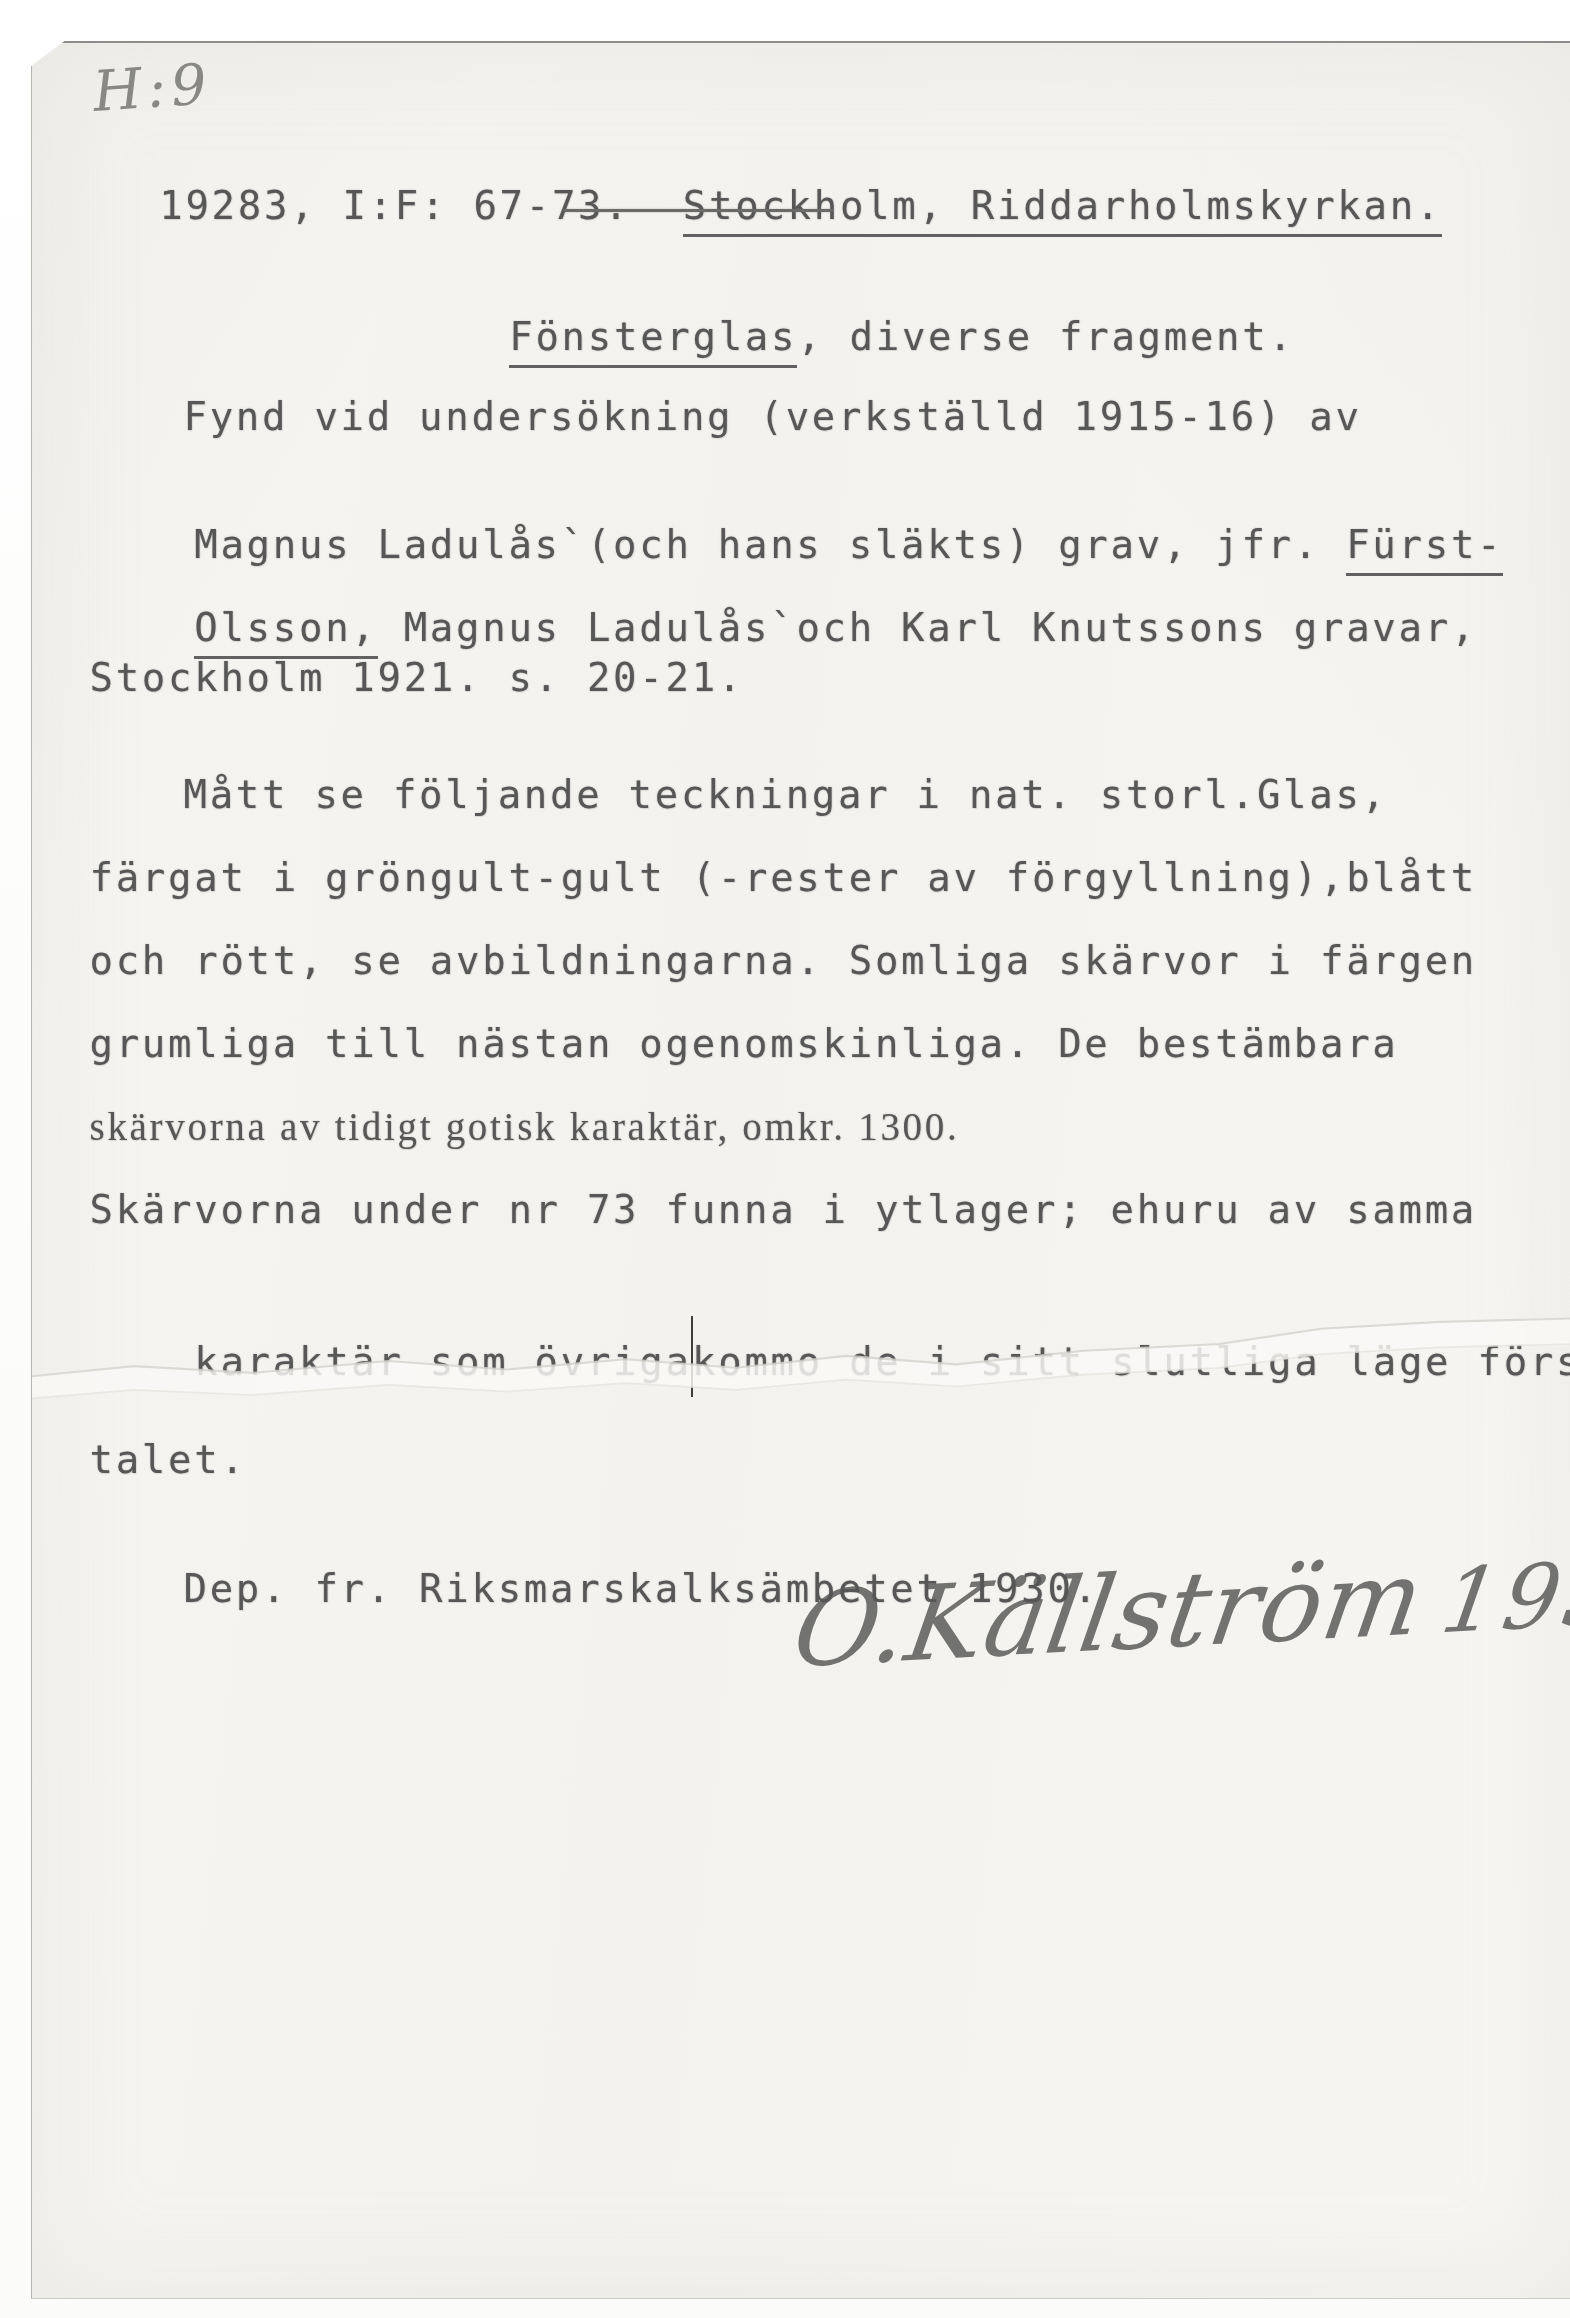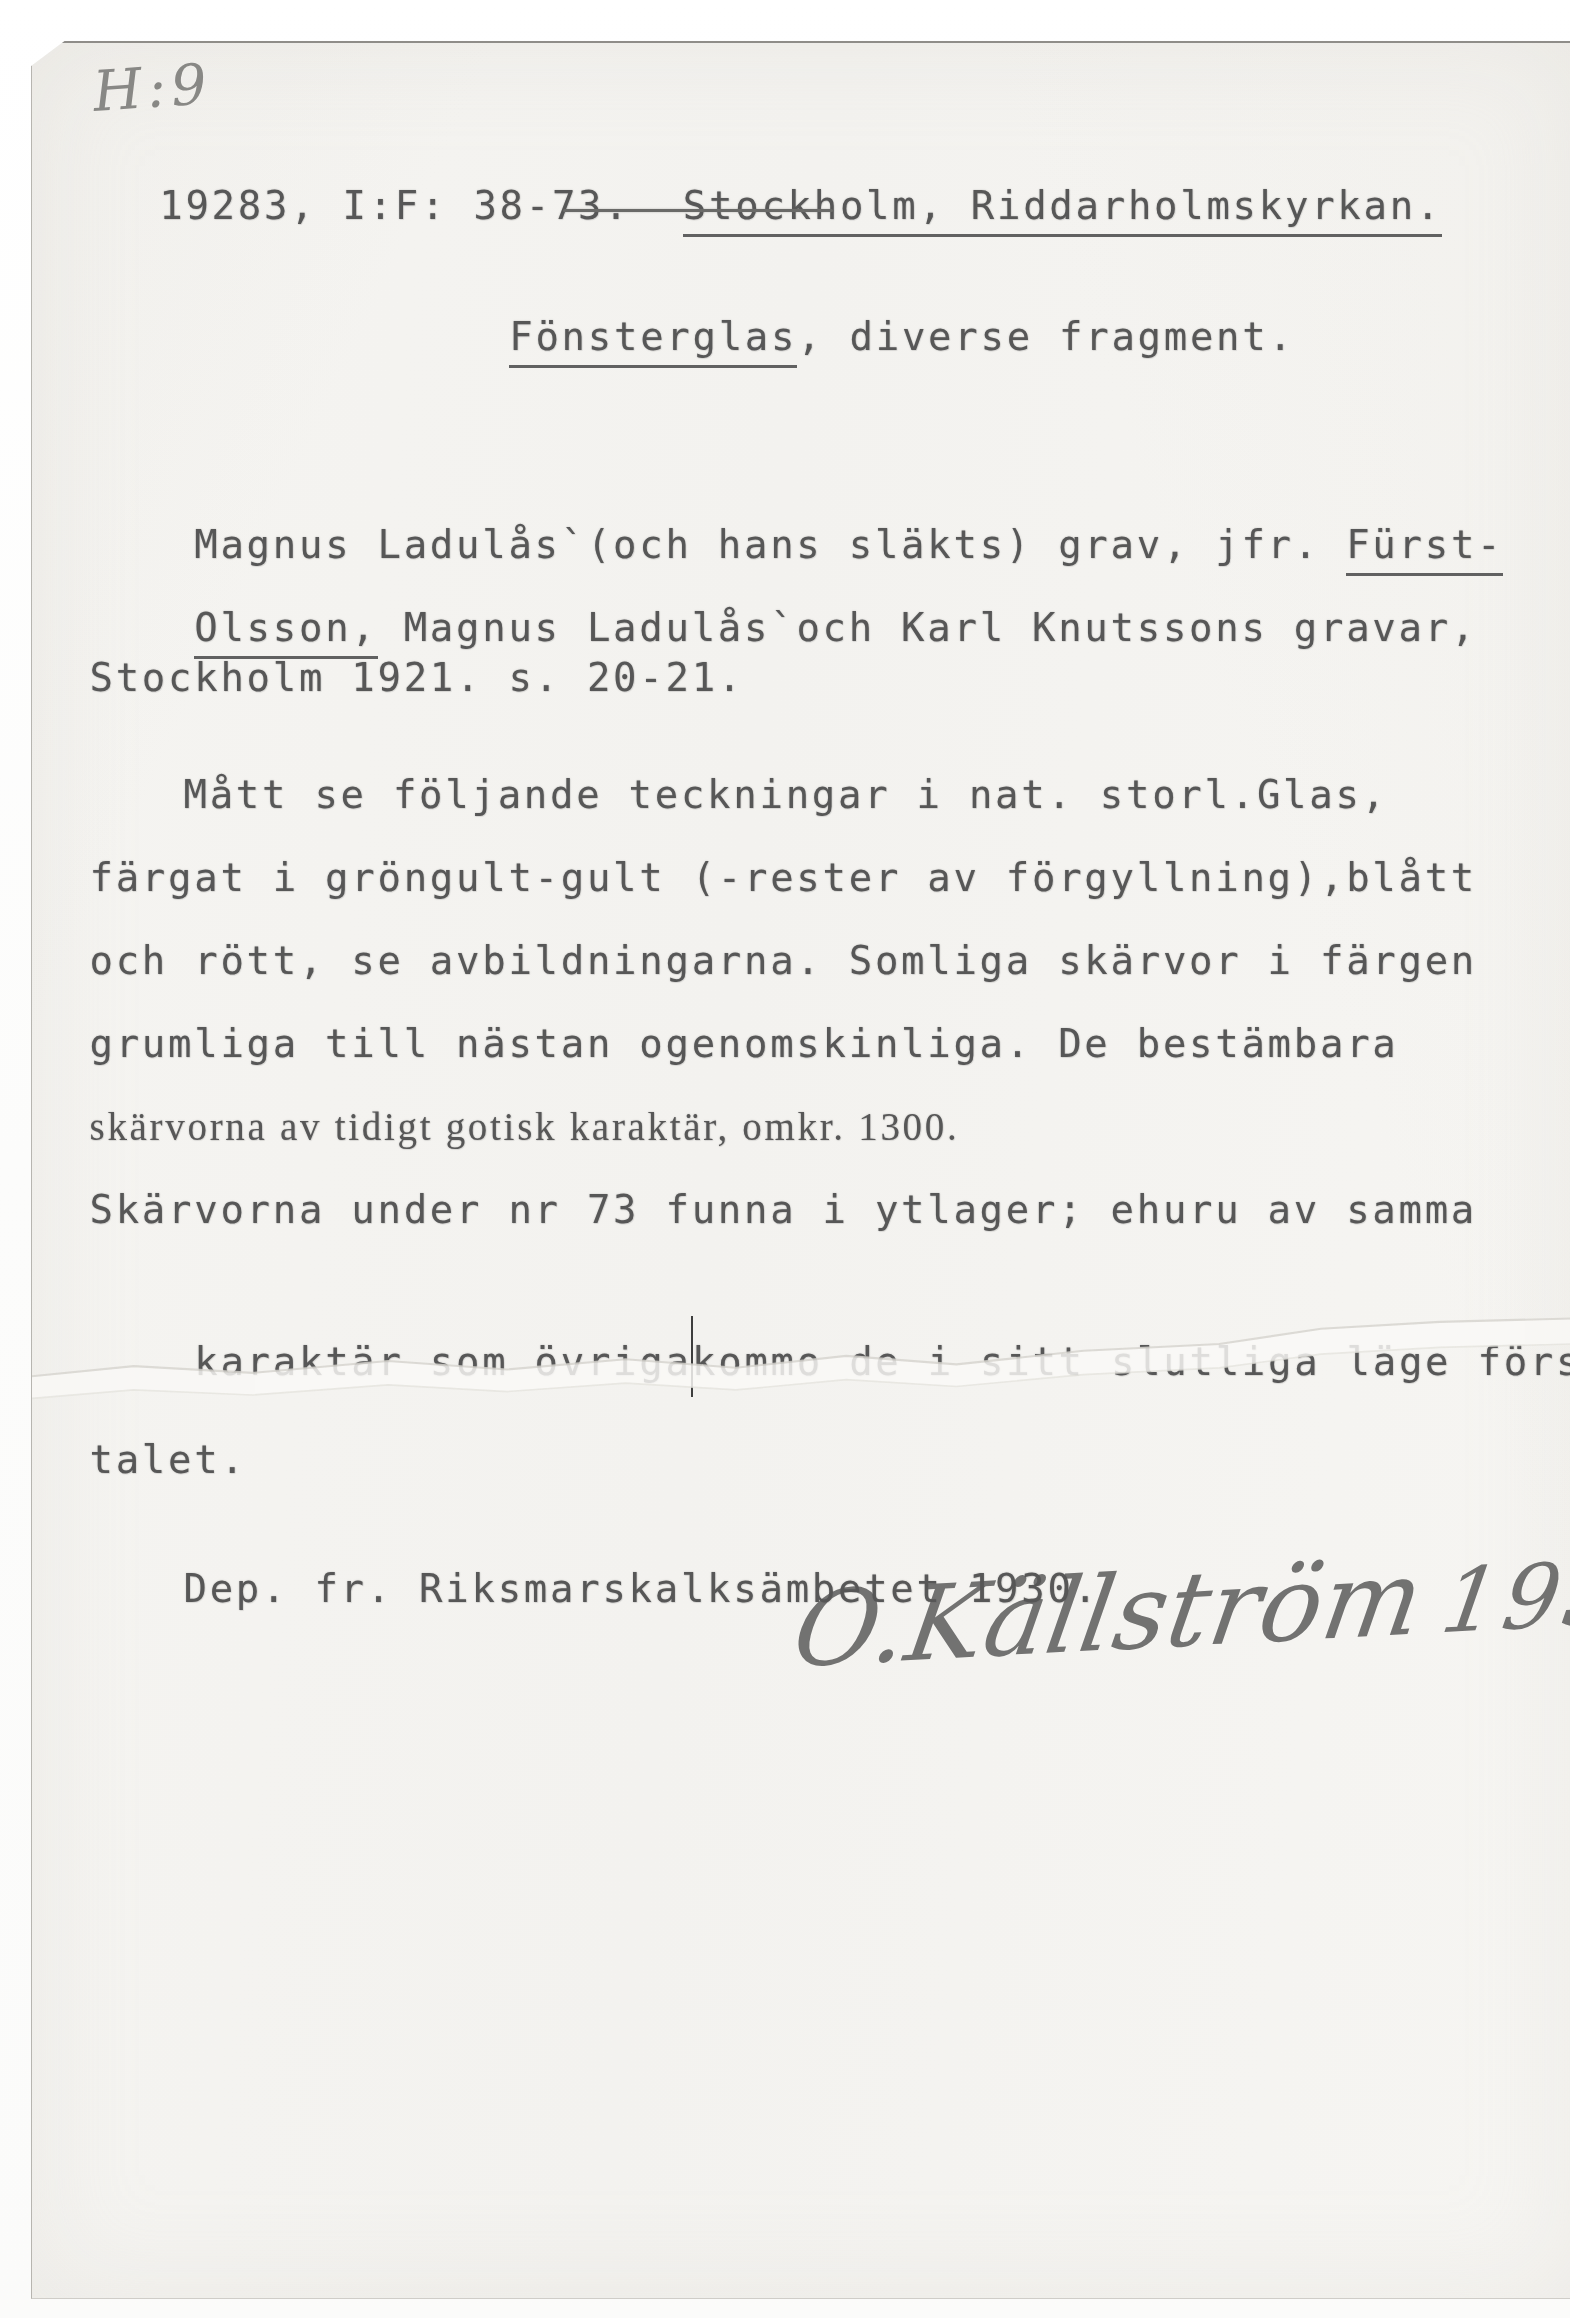--- a/index.html
+++ b/index.html
@@ -107,29 +107,30 @@
 </head>
 <body>
 
 <div class="scan-bg"></div>
 
 <div class="card">
 
   <div class="pencil-note">H:9</div>
 
   <div class="line" style="left:23px; top:95px;">
-    <span>19283, I:F: 38-73.  </span><span class="u">Stockholm, Riddarholmskyrkan.</span>
+    <span>19283, I:F: 67-73.  </span><span class="u">Stockholm, Riddarholmskyrkan.</span>
   </div>
 
   <div class="rule" style="left:531px; top:166px; width:270px;"></div>
 
   <div class="line" style="left:373px; top:226px;">
     <span class="u">Fönsterglas</span><span>, diverse fragment.</span>
   </div>
 
+  <div class="line" style="left:152px; top:351px;">Fynd vid undersökning (verkställd 1915-16) av</div>
   <div class="line" style="left:58px; top:434px;">
     <span>Magnus Ladulås`(och hans släkts) grav, jfr. </span><span class="u">Fürst-</span>
   </div>
   <div class="line" style="left:58px; top:517px;">
     <span class="u">Olsson,</span><span> Magnus Ladulås`och Karl Knutssons gravar,</span>
   </div>
   <div class="line" style="left:58px; top:600px;margin-top:12px;">Stockholm 1921. s. 20-21.</div>
 
   <div class="line" style="left:58px; top:812px;">färgat i gröngult-gult (-rester av förgyllning),blått</div>
   <div class="line" style="left:152px; top:729px;">Mått se följande teckningar i nat. storl.Glas,</div>

